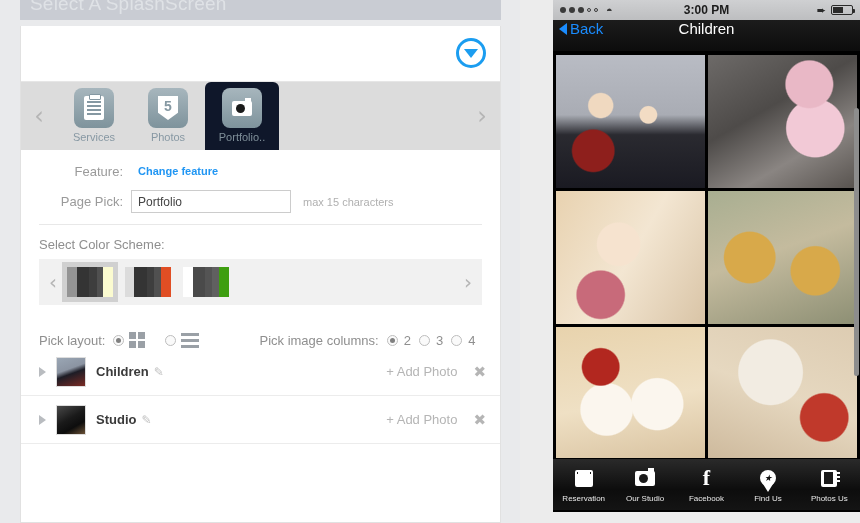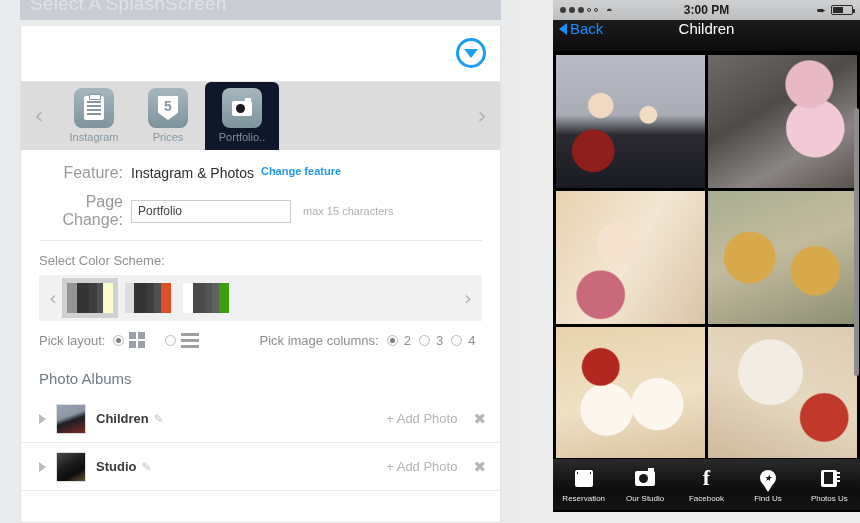--- a/index.html
+++ b/index.html
@@ -64,21 +64,21 @@
     display:flex; align-items:center; justify-content:center;
   }
   .ftab-label { font-size: 11px; color:#8798a3; margin-top: 3px; }
   .feature-tab.active .ftab-label { color:#7f8f99; }
 
   
   .form-area { background:#fff; padding: 14px 0 0 0; }
   .form-row { display:flex; align-items:center; margin-bottom: 11px; }
   .form-label {
     width: 110px; text-align: right; padding-right: 8px;
-    font-size: 16px; color:#9a9a9a;
+    font-size: 13px; color:#9a9a9a;
   }
   .feature-value { font-size: 14px; color:#2f2f2f; }
   .change-feature {
     font-size: 11px; color:#2196f3; font-weight: bold; margin-left: 7px;
     align-self: flex-start; margin-top: 1px; cursor:pointer;
   }
   .title-input {
     width: 160px; height: 23px; border: 1px solid #ccc; background:#fff;
     font-size: 12px; color:#444; padding: 6px 6px; font-family:"Liberation Sans", sans-serif;
   }
@@ -95,21 +95,21 @@
   .scheme-arrow {
     width: 28px; display:flex; align-items:center; justify-content:center;
     color:#b5b5b5; font-size: 20px; cursor:pointer; user-select:none; font-family:"DejaVu Sans", sans-serif;
   }
   .schemes { flex:1; display:flex; align-items:center; gap: 12px; }
   .swatch { width: 46px; height: 30px; display:flex; padding: 0; cursor:pointer; }
   .swatch.selected { outline: 5px solid #d0d0d0; }
   .band { height: 100%; }
 
   
-  .pick-row { display:flex; align-items:center; padding: 11px 0 0 18px; }
+  .pick-row { display:flex; align-items:center; padding: 27px 0 0 18px; }
   .pick-text { font-size: 13px; color:#8f8f8f; }
   .radio {
     width: 11px; height: 11px; border-radius:50%; border:1px solid #bdbdbd;
     background:#fafafa; display:inline-flex; align-items:center; justify-content:center;
     margin: 0 5px 0 8px; cursor:pointer;
   }
   .radio.on::after { content:""; width:5px; height:5px; border-radius:50%; background:#808080; }
   .grid-icon { display:grid; grid-template-columns: 7px 7px; grid-template-rows: 7px 7px; gap:2px; }
   .grid-icon i { background:#9aa0a6; display:block; }
   .list-icon { display:flex; flex-direction:column; gap:3px; }
@@ -278,51 +278,50 @@
       <div class="tab-strip">
         <div class="strip-arrow">‹</div>
         <div class="tabs-area">
 
           <div class="feature-tab">
             <div class="ftab-icon">
               <div class="clip">
                   <i></i>
                 </div>
             </div>
-            <div class="ftab-label">Instagram</div>
+            <div class="ftab-label">Services</div>
           </div>
 
           <div class="feature-tab">
             <div class="ftab-icon">
               <div class="html5">5</div>
             </div>
-            <div class="ftab-label">Prices</div>
+            <div class="ftab-label">Photos</div>
           </div>
 
           <div class="feature-tab active">
             <div class="ftab-icon">
               <div class="cam"></div>
             </div>
             <div class="ftab-label">Portfolio..</div>
           </div>
 
         </div>
         <div class="strip-arrow">›</div>
       </div>
 
       <div class="form-area">
 
         <div class="form-row">
           <div class="form-label">Feature:</div>
-          <div class="feature-value">Instagram &amp; Photos</div>
           <div class="change-feature">Change feature</div>
         </div>
 
         <div class="form-row">
-          <div class="form-label">Page Change:</div>
+          <div class="form-label">Page Pick:</div>
           <input class="title-input" type="text" value="Portfolio" style="">
           <div class="hint">max 15 characters</div>
         </div>
 
         <div class="divider"></div>
 
         <div class="section-label">Select Color Scheme:</div>
 
         <div class="scheme-strip">
           <div class="scheme-arrow">‹</div>
@@ -370,21 +369,20 @@
 
           <span class="pick-text" style="margin-left:60px">Pick image columns:</span>
           <span class="radio on"></span>
           <span class="radio-opt">2</span>
           <span class="radio"></span>
           <span class="radio-opt">3</span>
           <span class="radio"></span>
           <span class="radio-opt">4</span>
         </div>
 
-        <div class="albums-title">Photo Albums</div>
 
         <div class="album-row">
           <div class="album-caret"></div>
           <div class="album-thumb" style="background:linear-gradient(160deg,#9aa6b4 0%,#8b94a2 40%,#1d1d26 55%,#7b2b24 100%)"></div>
           <div class="album-name">Children</div>
           <div class="pencil">✎</div>
           <div class="album-spacer"></div>
           <div class="add-photo">+ Add Photo</div>
           <div class="remove-x">✖</div>
         </div>

